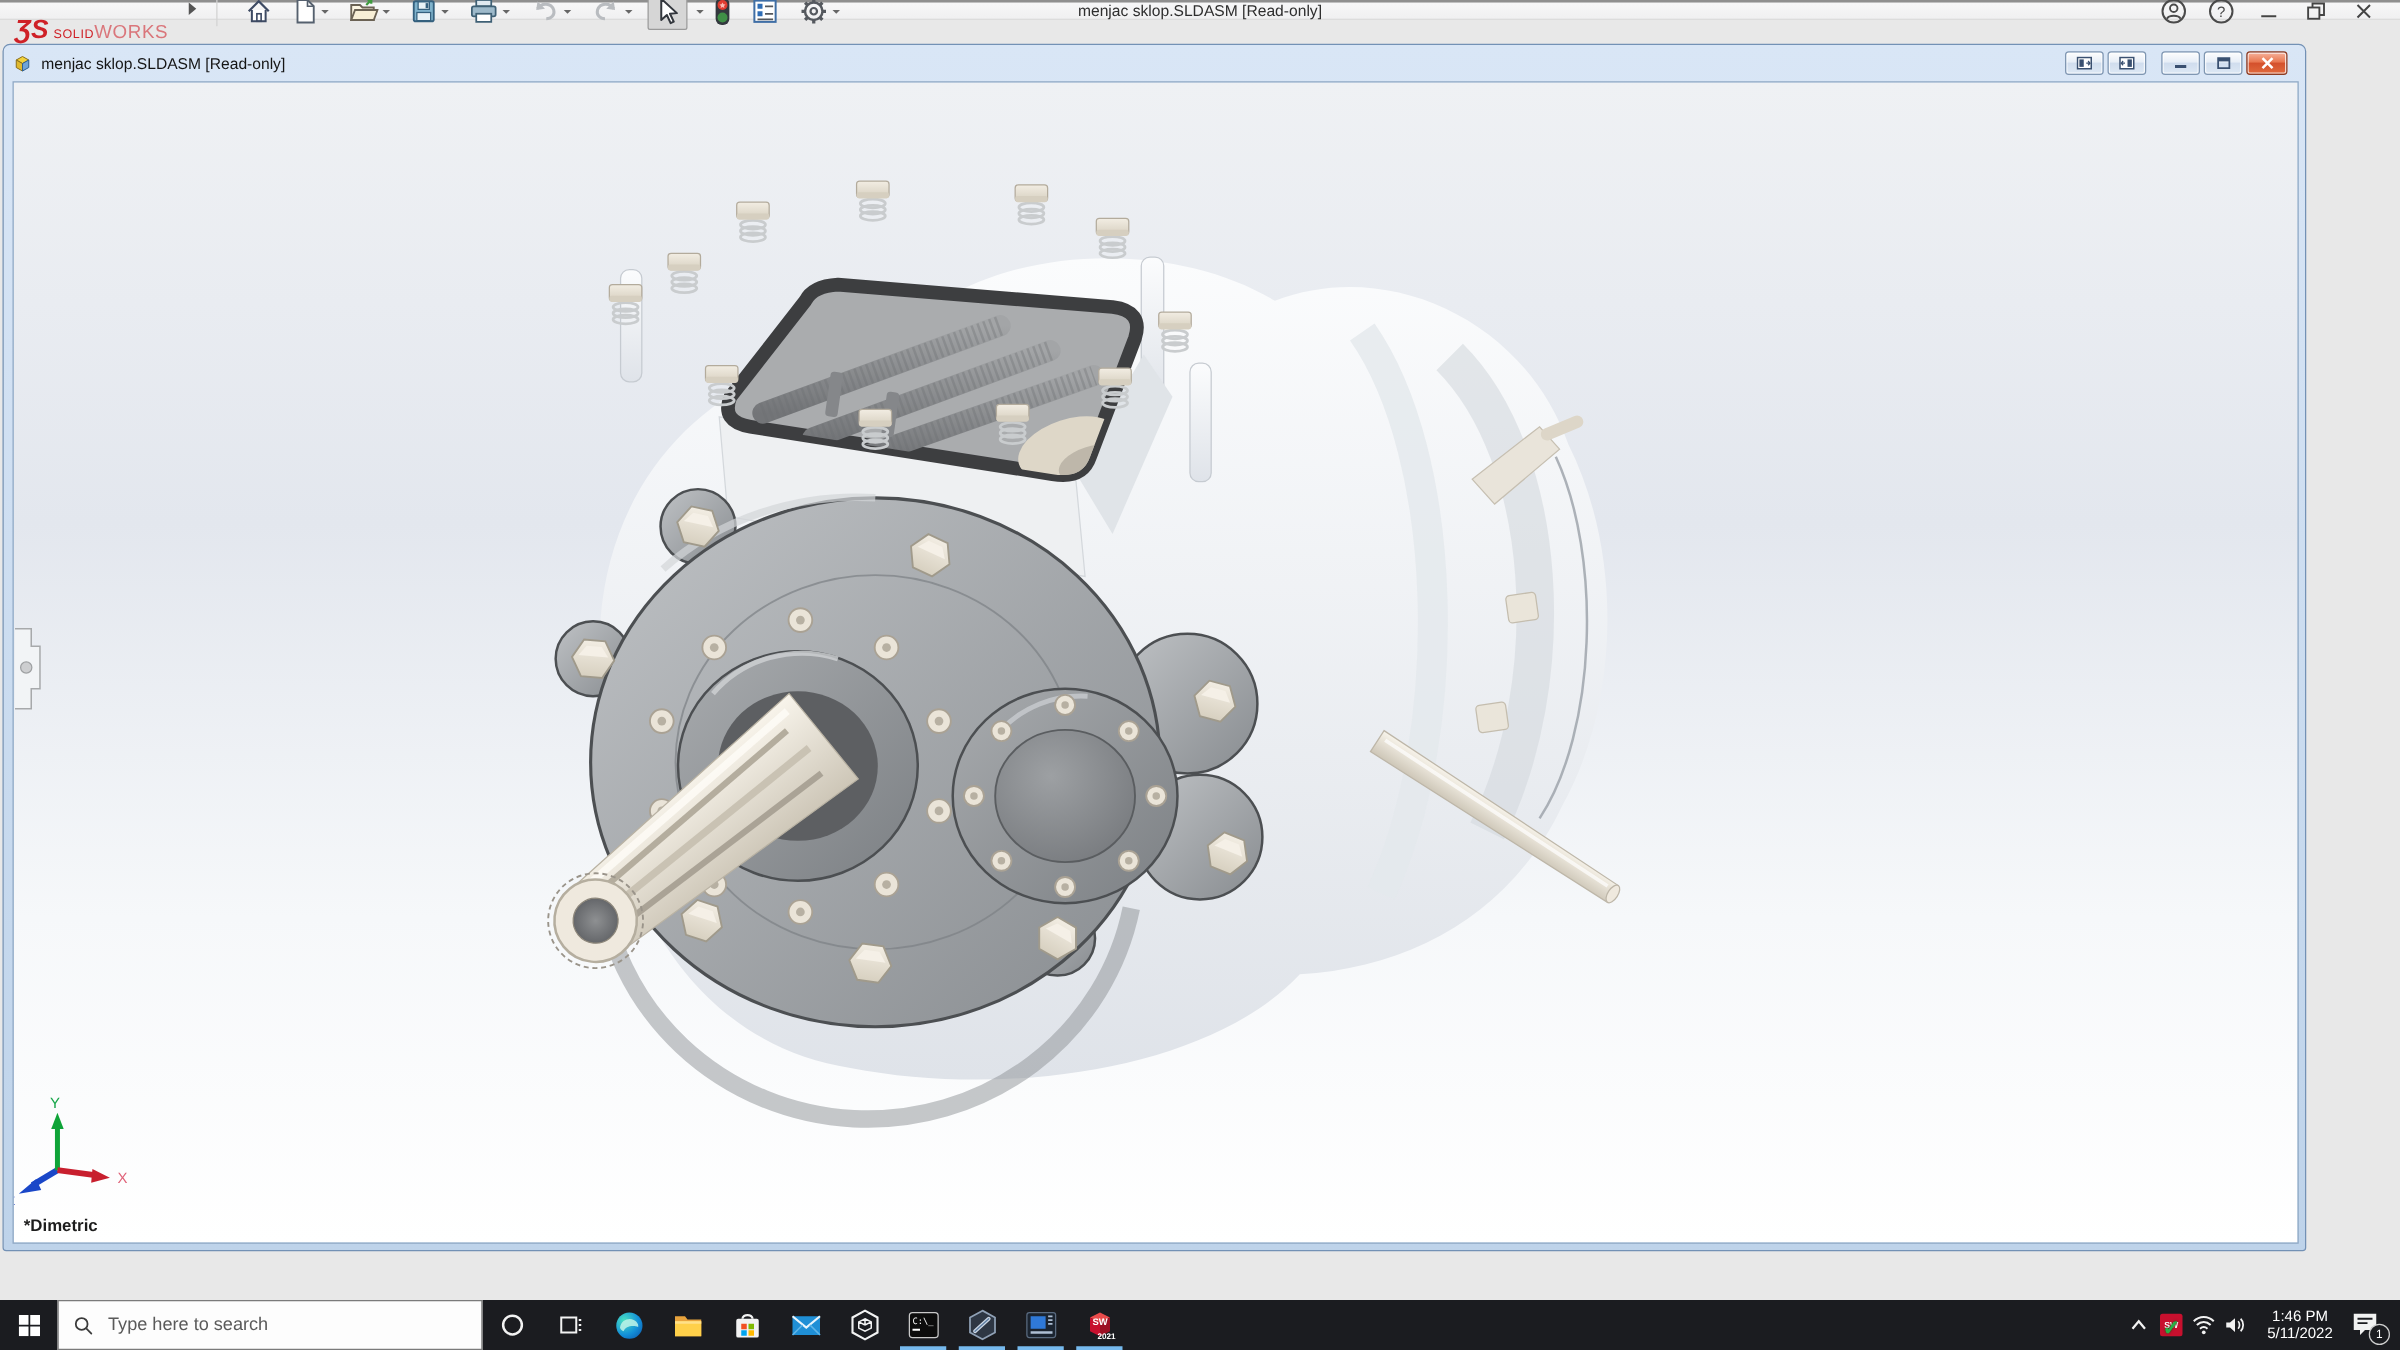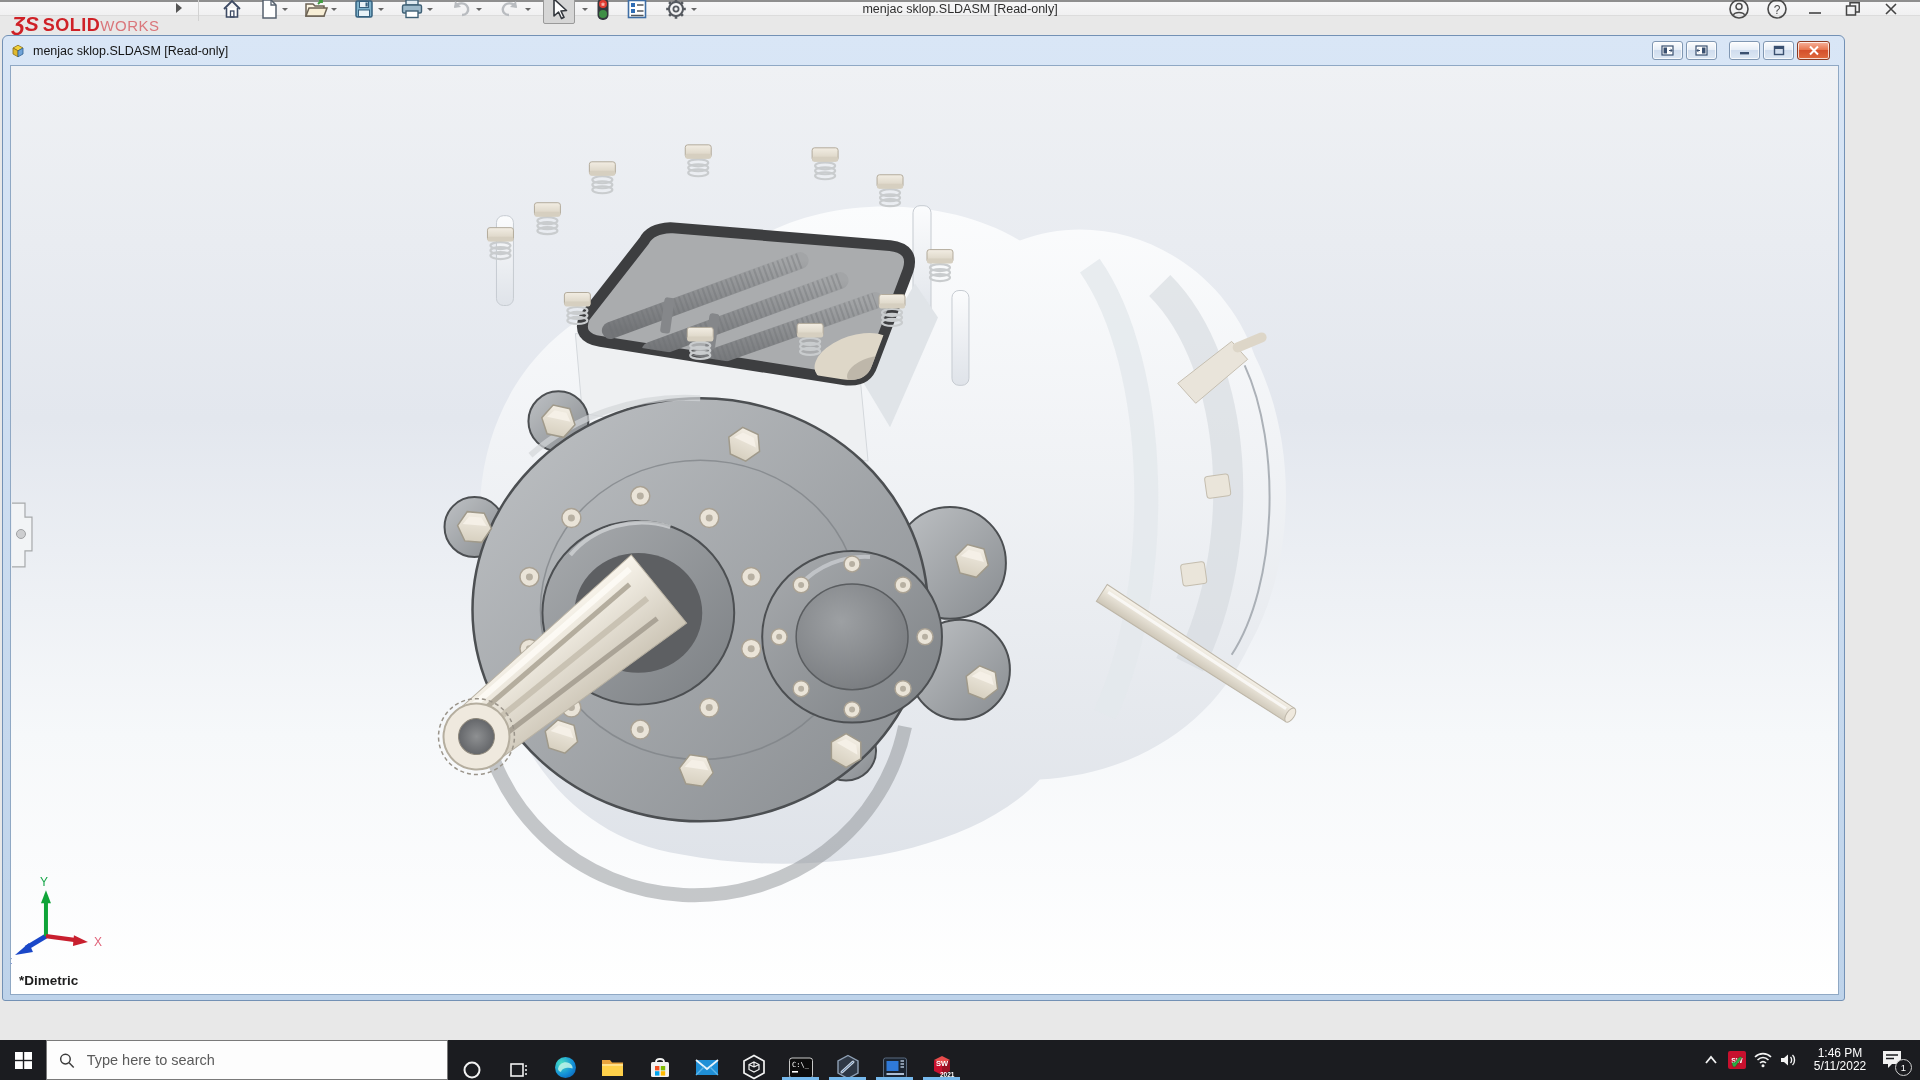--- a/index.html
+++ b/index.html
@@ -5,21 +5,21 @@
   html,body{margin:0;padding:0;}
   body{width:1920px;height:1080px;overflow:hidden;background:#e8e8e8;
        font-family:"Liberation Sans",sans-serif;position:relative;}
 
   
   .app-titlebar{position:absolute;top:0;left:0;width:1920px;height:16px;box-sizing:border-box;
     background:linear-gradient(#f7f7f8,#f0f0f1);border-top:2px solid #8f8f8f;
     border-bottom:1px solid #dcdcdc;display:flex;align-items:center;}
   .logo{display:flex;align-items:baseline;padding-left:12px;user-select:none;}
   .logo .mark{color:#cf2127;font-size:21px;font-weight:bold;font-style:italic;margin-right:4px;}
-  .logo .bold{color:#cf2127;font-size:18px;font-weight:bold;letter-spacing:.5px;}
+  .logo .bold{color:#cf2127;font-size:10px;font-weight:normal;letter-spacing:.5px;}
   .logo .light{color:#da767b;font-size:15px;letter-spacing:.5px;margin-top:35px;}
   .menu-flyout{margin-left:14px;color:#555;font-size:11px;}
   .tb-sep{width:1px;height:24px;background:#d2d2d2;margin:0 14px;}
   .tb-btn{display:flex;align-items:center;height:28px;padding:0 4px;margin:0 4px;border-radius:2px;}
   .tb-btn.sel{background:#d6d6d6;border:1px solid #9a9a9a;}
   .caret{width:0;height:0;border:3.5px solid transparent;border-top-color:#666;margin:4px 0 0 3px;}
   .app-title{position:absolute;left:50%;transform:translateX(-50%);font-size:12.5px;color:#2e2e2e;}
   .app-controls{margin-left:auto;display:flex;align-items:center;gap:12px;padding-right:16px;}
   .app-controls .ctl{width:26px;height:26px;display:flex;align-items:center;justify-content:center;color:#444;}
 
@@ -46,26 +46,26 @@
   .bolt-face{fill:#d6cfc0;}
   .hex{fill:url(#gBolt);stroke:#a09a8b;stroke-width:1.5;}
   .screw{fill:#eae4d8;stroke:#aaa294;stroke-width:1.5;}
   .screw-dot{fill:#b7b0a2;stroke:none;}
   .edge{stroke:#4c4f52;}
 
   
   .taskbar{position:absolute;bottom:0;left:0;width:1920px;height:40px;background:#1b1c20;
     display:flex;align-items:stretch;color:#fff;z-index:5;}
   .tb-start{width:46px;display:flex;align-items:center;justify-content:center;}
-  .tb-search{width:402px;background:#fdfdfd;border:1px solid #7a7a7a;box-sizing:border-box;
+  .tb-search{width:340px;background:#fdfdfd;border:1px solid #7a7a7a;box-sizing:border-box;
     display:flex;align-items:center;gap:10px;padding:0 12px;}
   .tb-search input{border:none;outline:none;background:transparent;width:100%;
     font-size:14.5px;color:#333;font-family:"Liberation Sans",sans-serif;}
   .tb-search input::placeholder{color:#5a5a5a;}
-  .tb-slot{width:47px;display:flex;align-items:flex-end;justify-content:center;position:relative;}
+  .tb-slot{width:47px;display:flex;align-items:center;justify-content:center;position:relative;}
   .tb-slot.run::after{content:"";position:absolute;bottom:0;left:5px;right:5px;height:3px;background:#76b9ed;}
   .tray{margin-left:auto;display:flex;align-items:center;padding-right:8px;}
   .tray-item{width:26px;display:flex;align-items:center;justify-content:center;position:relative;}
   .tray-clock{width:64px;text-align:center;font-size:12px;line-height:13.5px;margin:0 6px;}
   .sw-badge{position:relative;width:18px;height:18px;}
   .sw-badge .sq{position:absolute;inset:0;background:#c8102e;border-radius:2px;
     color:#fff;font-size:7px;font-weight:bold;display:flex;align-items:center;justify-content:center;}
   .sw-badge .chk{position:absolute;left:2px;top:1px;color:#27b043;font-size:17px;font-weight:bold;
     text-shadow:0 0 2px #0a4d18;}
   .notif{position:relative;width:30px;height:26px;}

